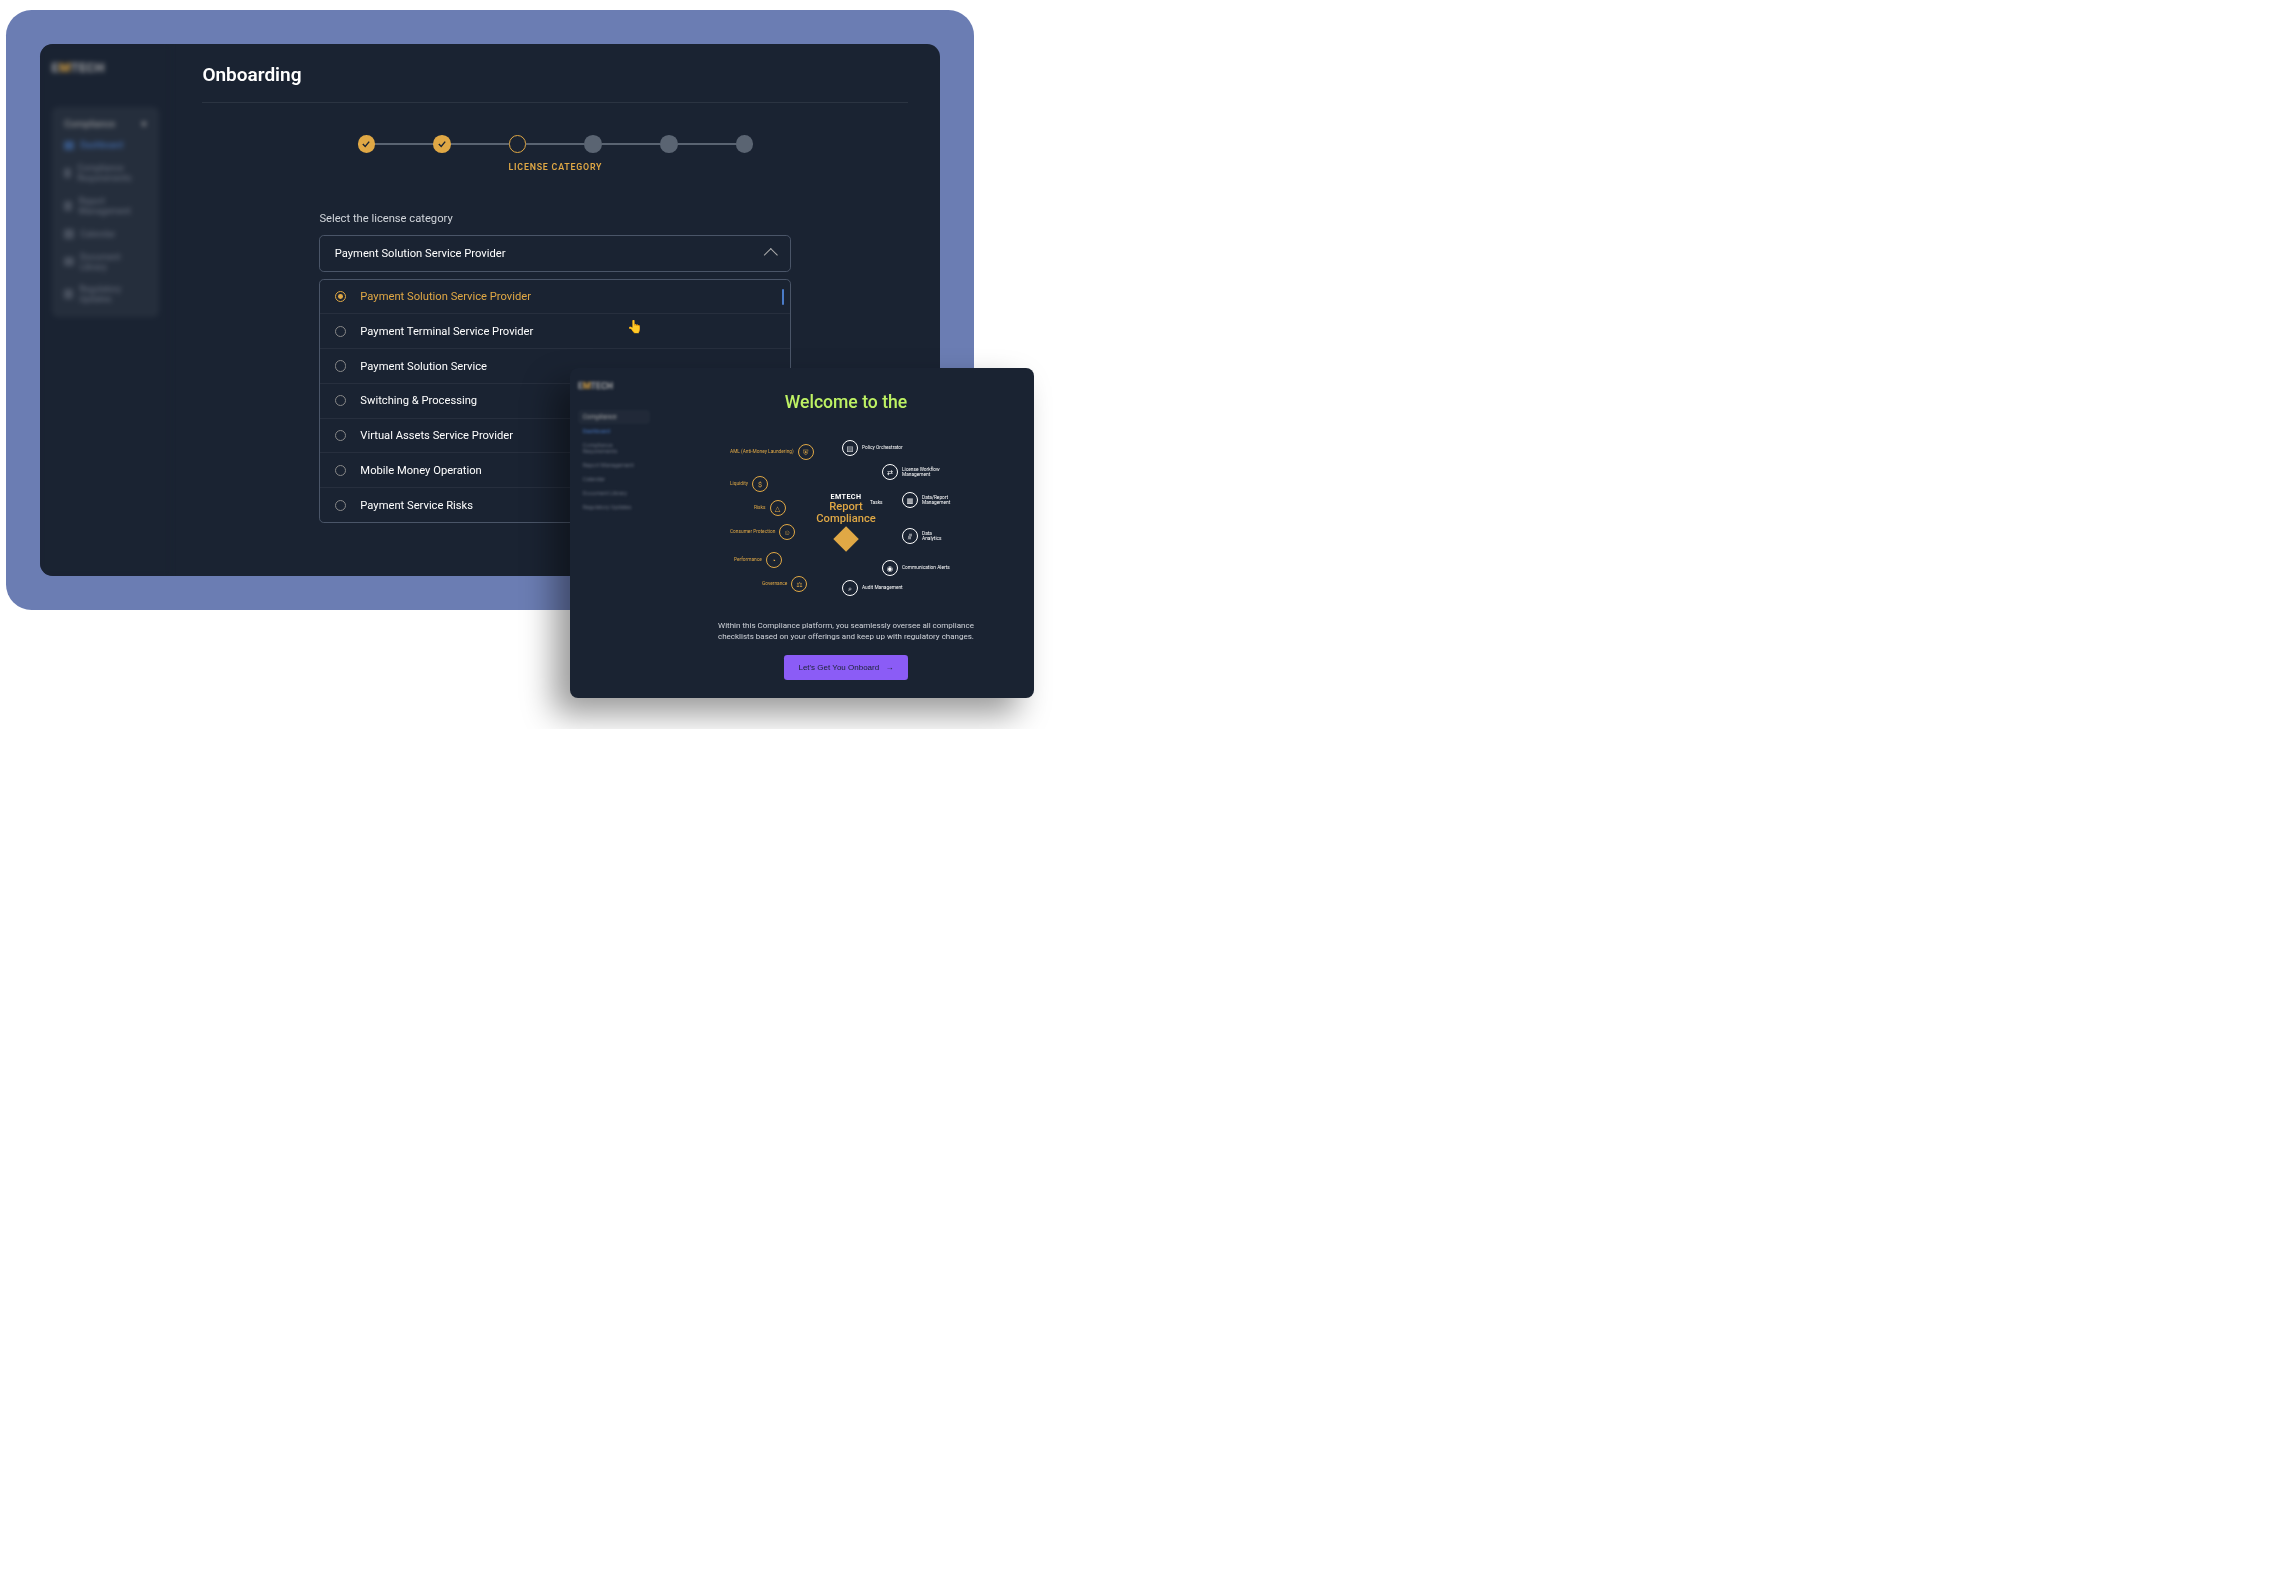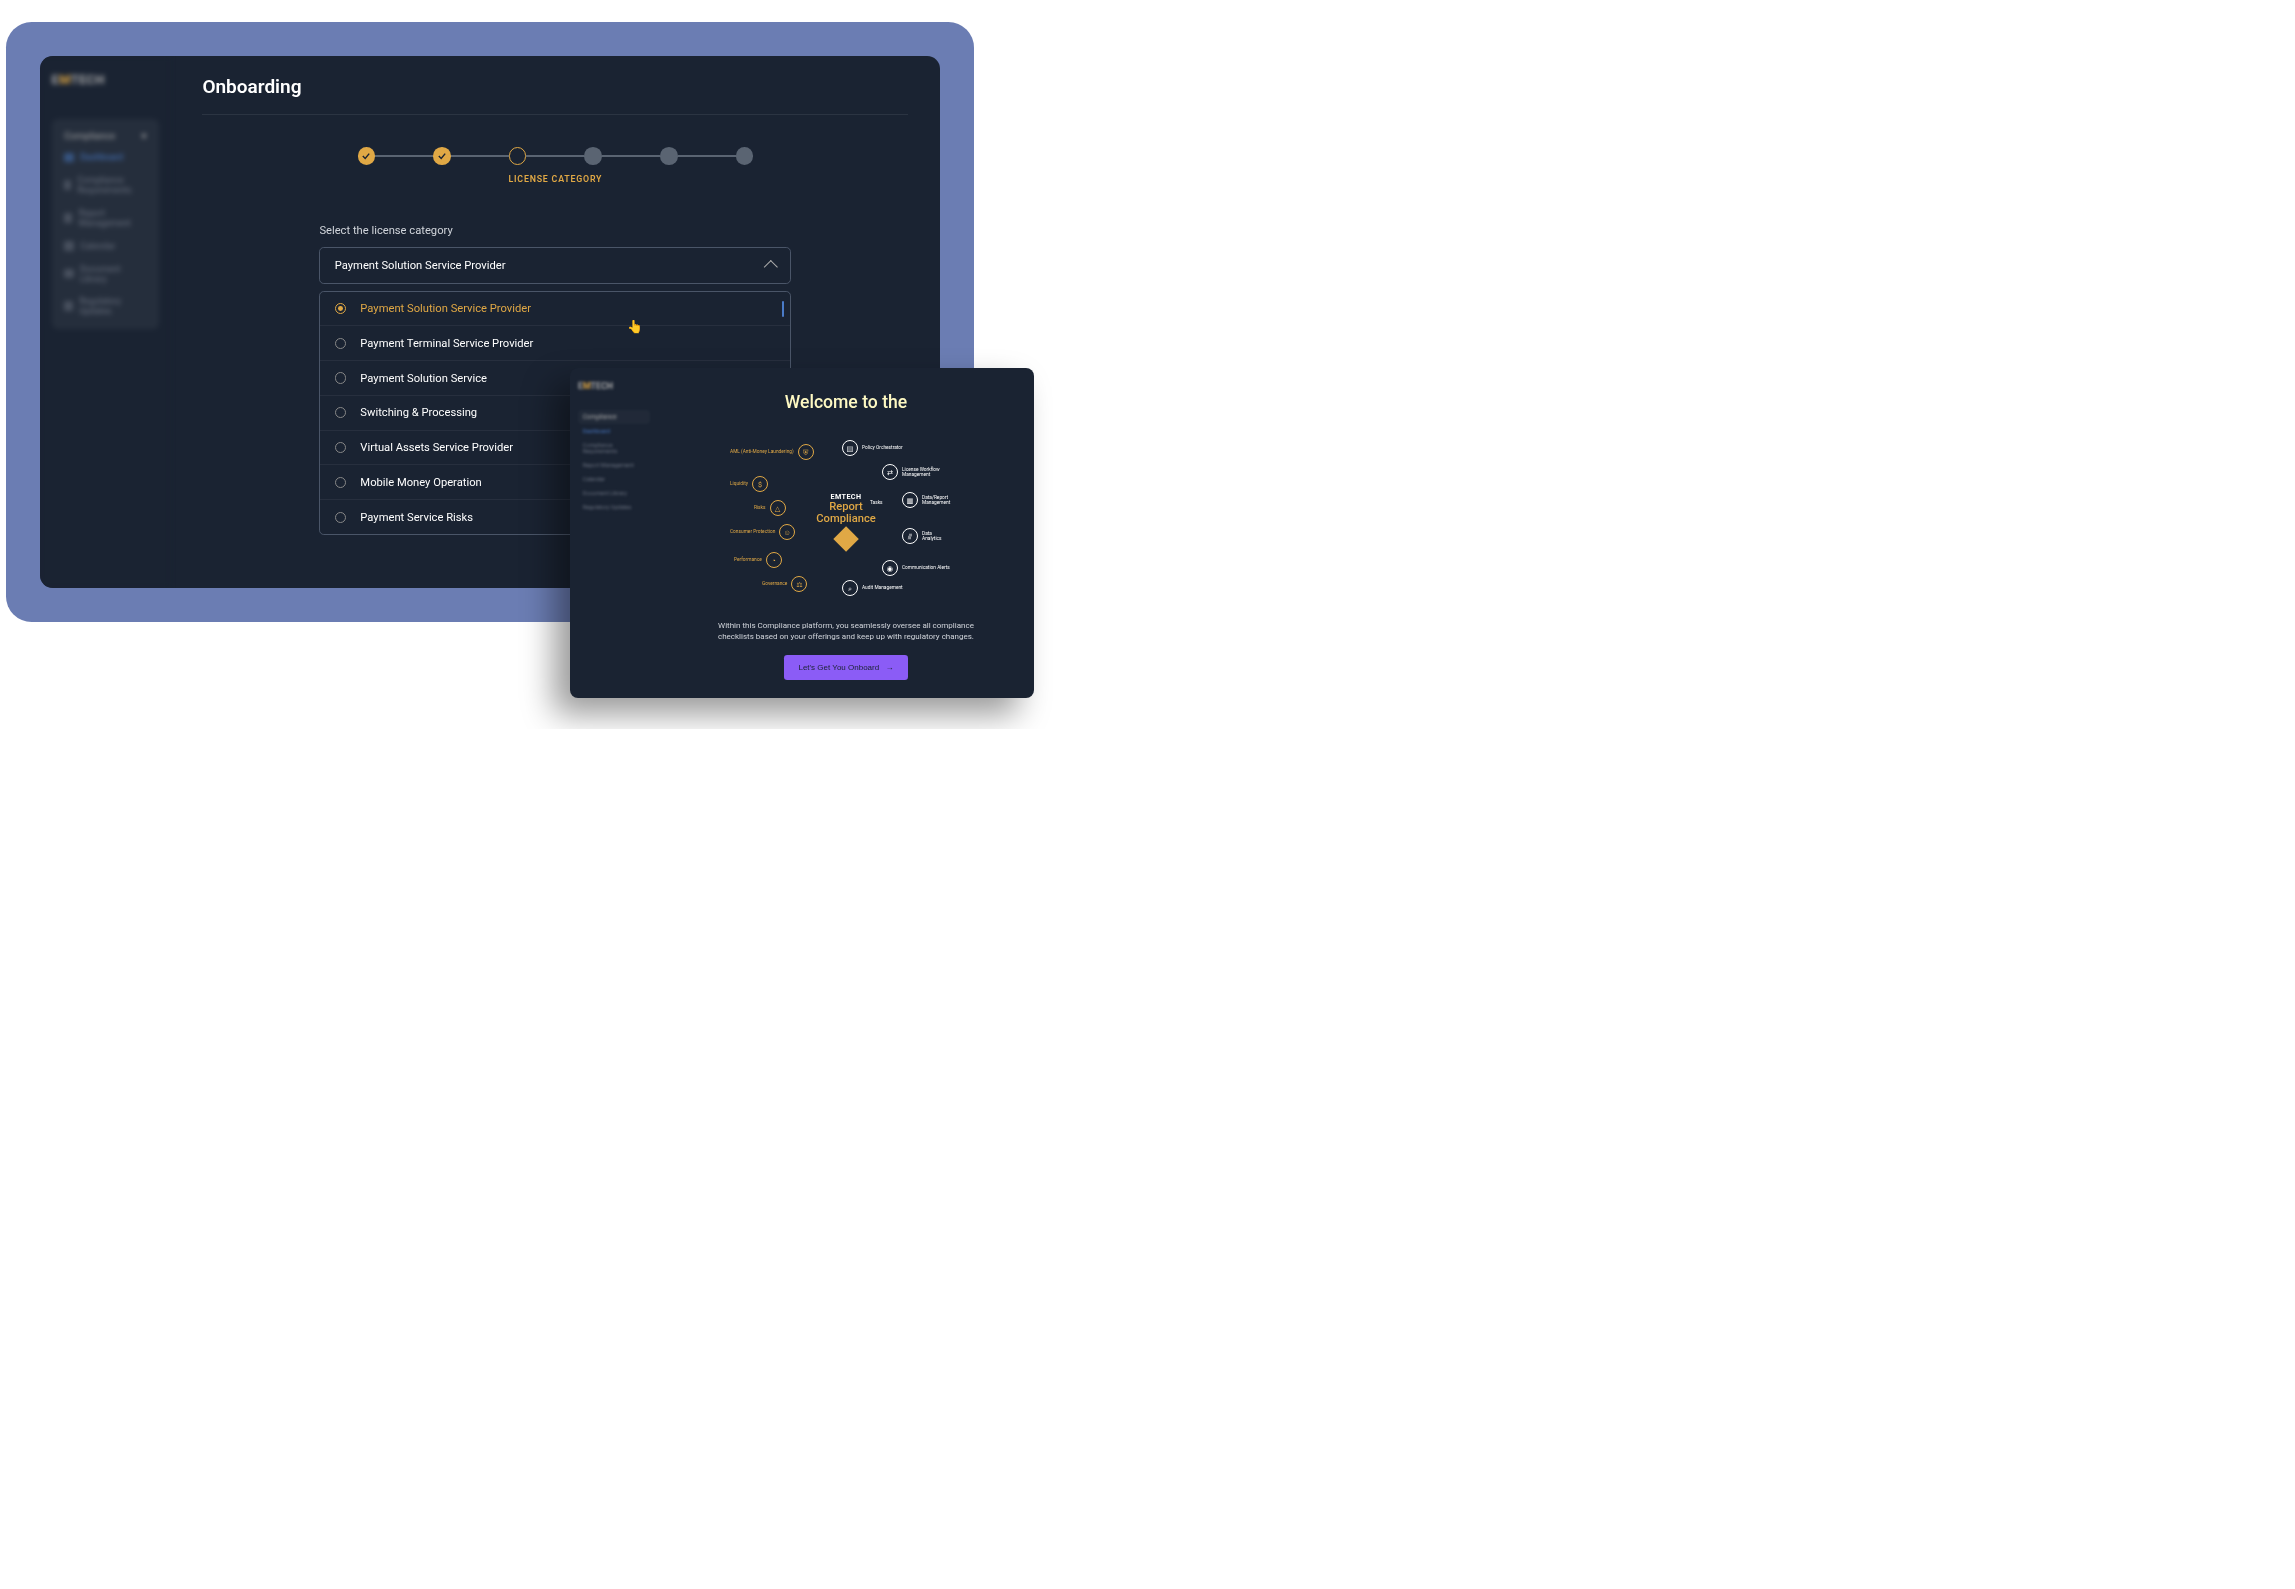--- a/index.html
+++ b/index.html
@@ -6,21 +6,21 @@
 body {
   font-family: -apple-system, BlinkMacSystemFont, 'Segoe UI', Roboto, sans-serif;
   background: #fff;
   width: 1053px;
   height: 729px;
   position: relative;
   overflow: hidden;
 }
 .outer-frame {
   position: absolute;
-  top: 22px;
+  top: 10px;
   left: 6.4px;
   width: 968px;
   height: 600px;
   background: #6b7db3;
   border-radius: 25.6px;
   padding: 34px;
 }
 .main-window {
   width: 100%;
   height: 100%;
@@ -247,21 +247,21 @@
 .sec-nav-item.active { color: #4a7bc8; }
 .secondary-main {
   flex: 1;
   padding: 24px 32px 16px;
   text-align: center;
   display: flex;
   flex-direction: column;
   align-items: center;
 }
 .welcome-title {
-  color: #fef9c3;
+  color: #bef264;
   font-size: 17.6px;
   font-weight: 500;
   margin-bottom: 24px;
 }
 .compliance-diagram {
   position: relative;
   width: 208px;
   height: 168px;
   margin-bottom: 16px;
 }

